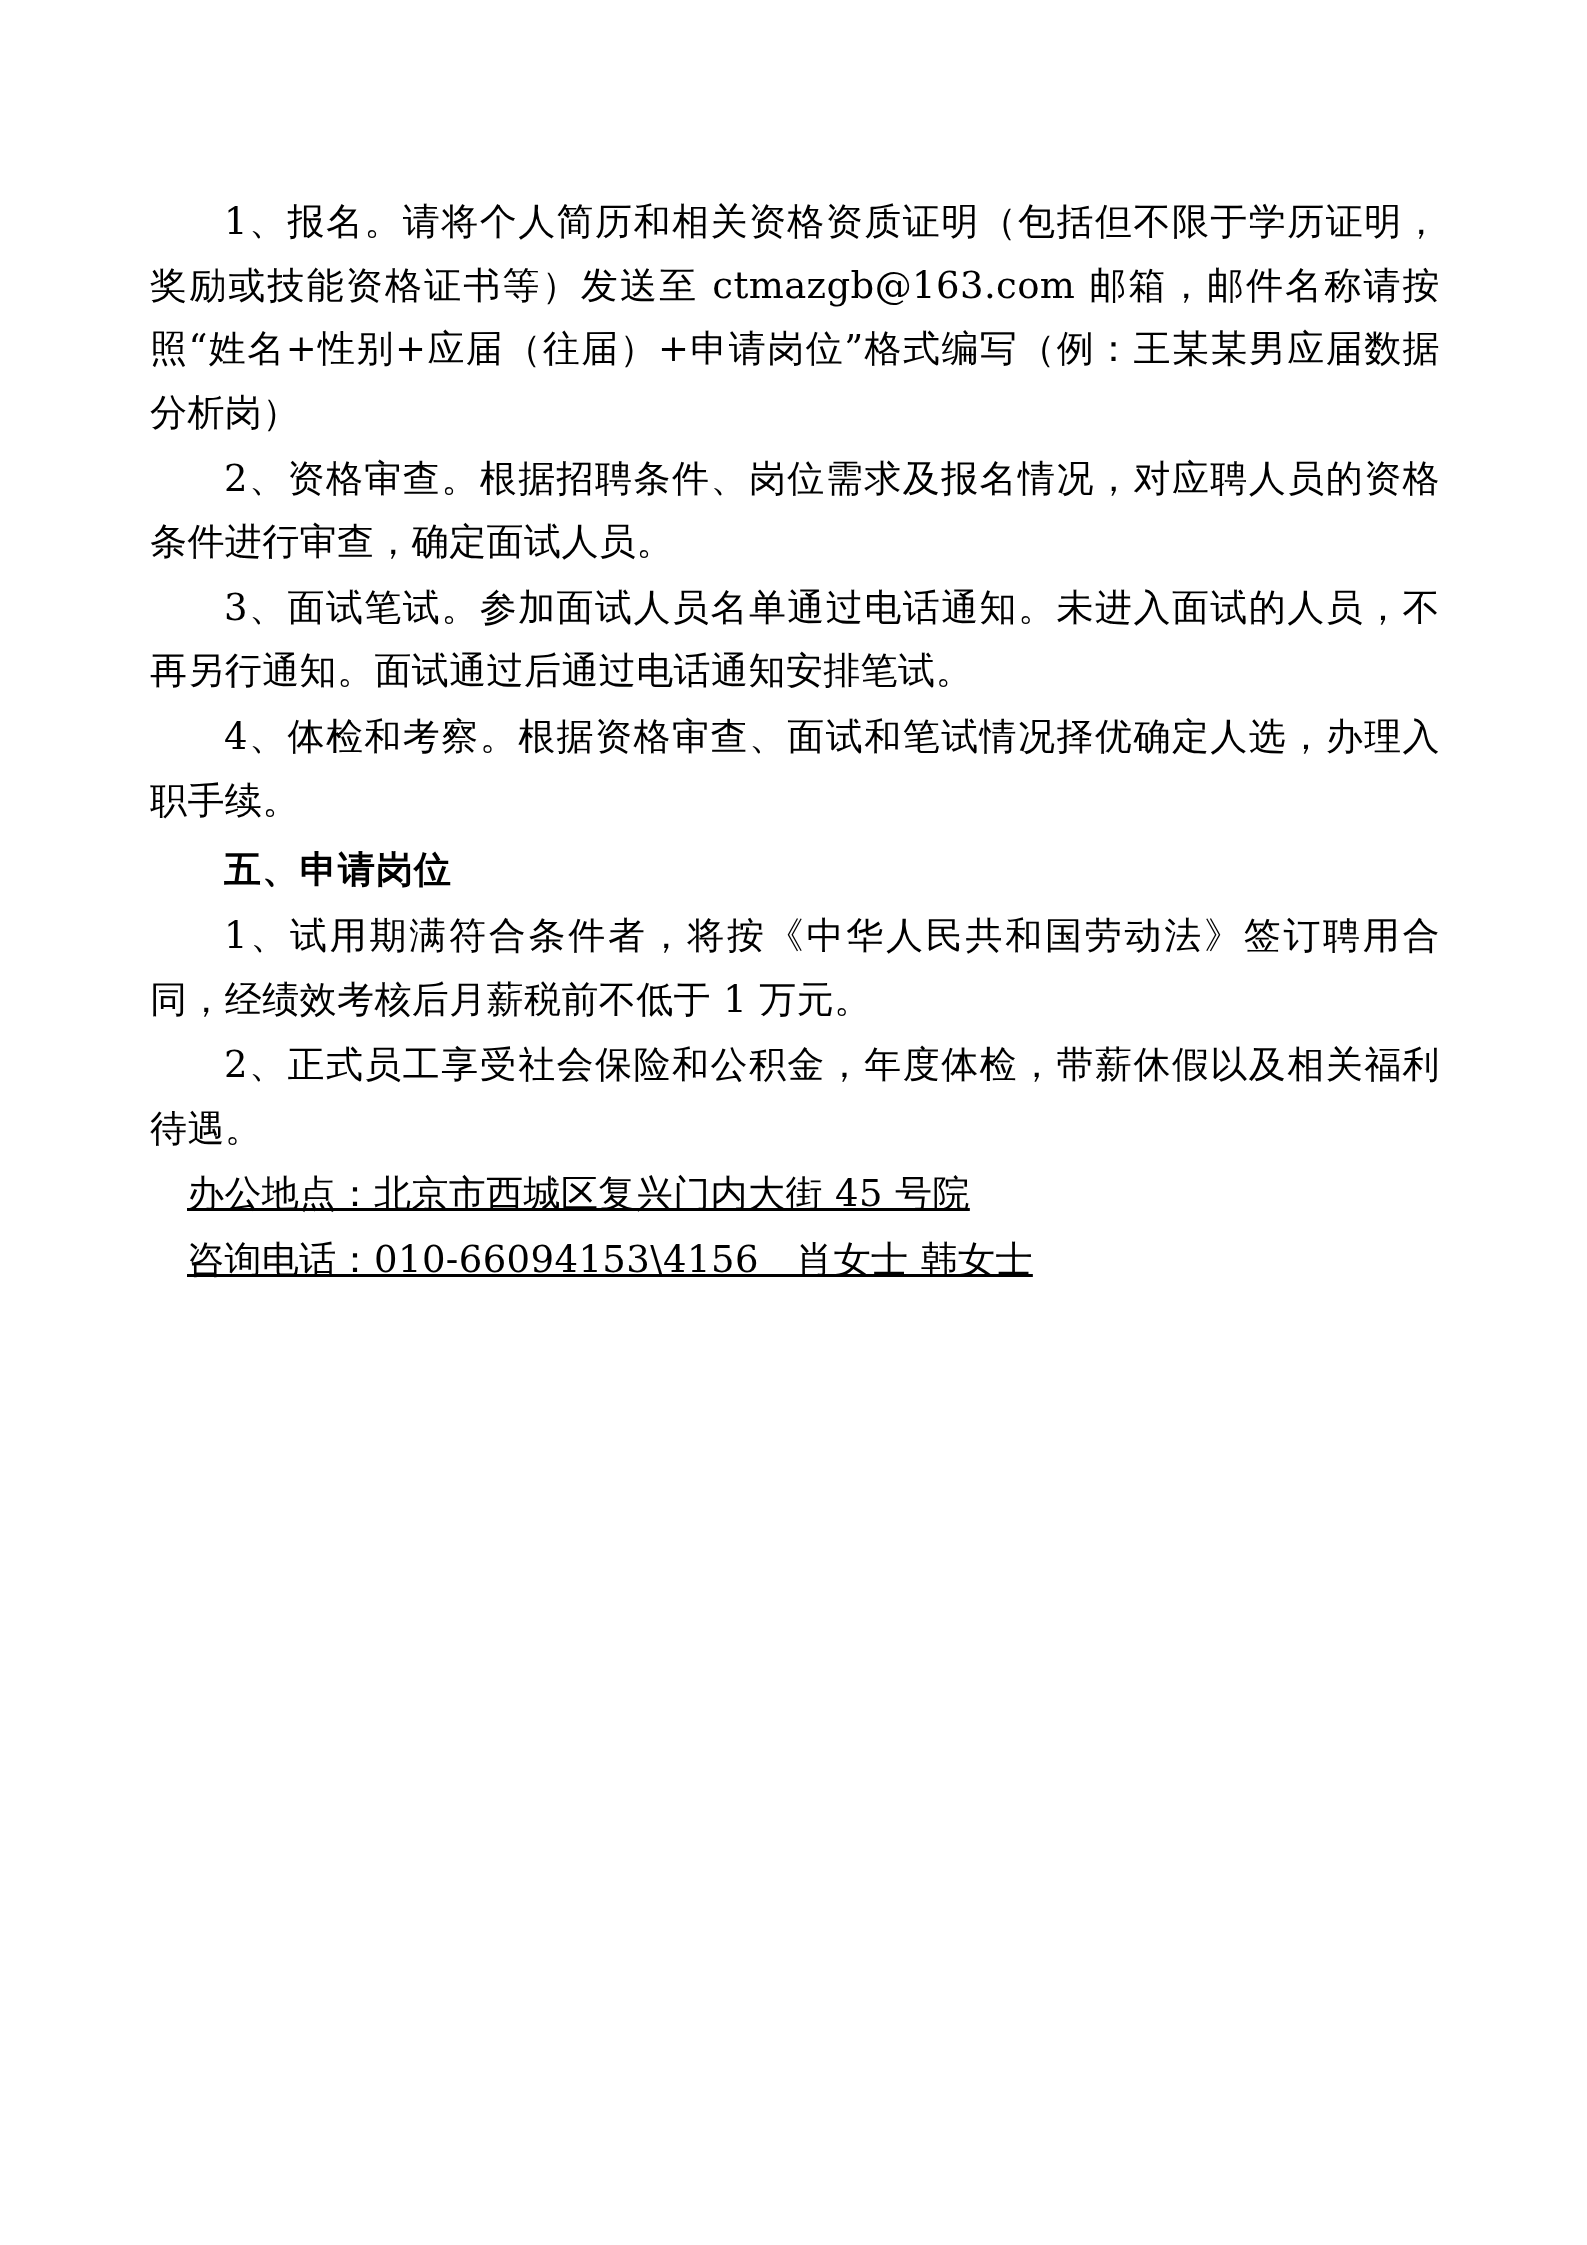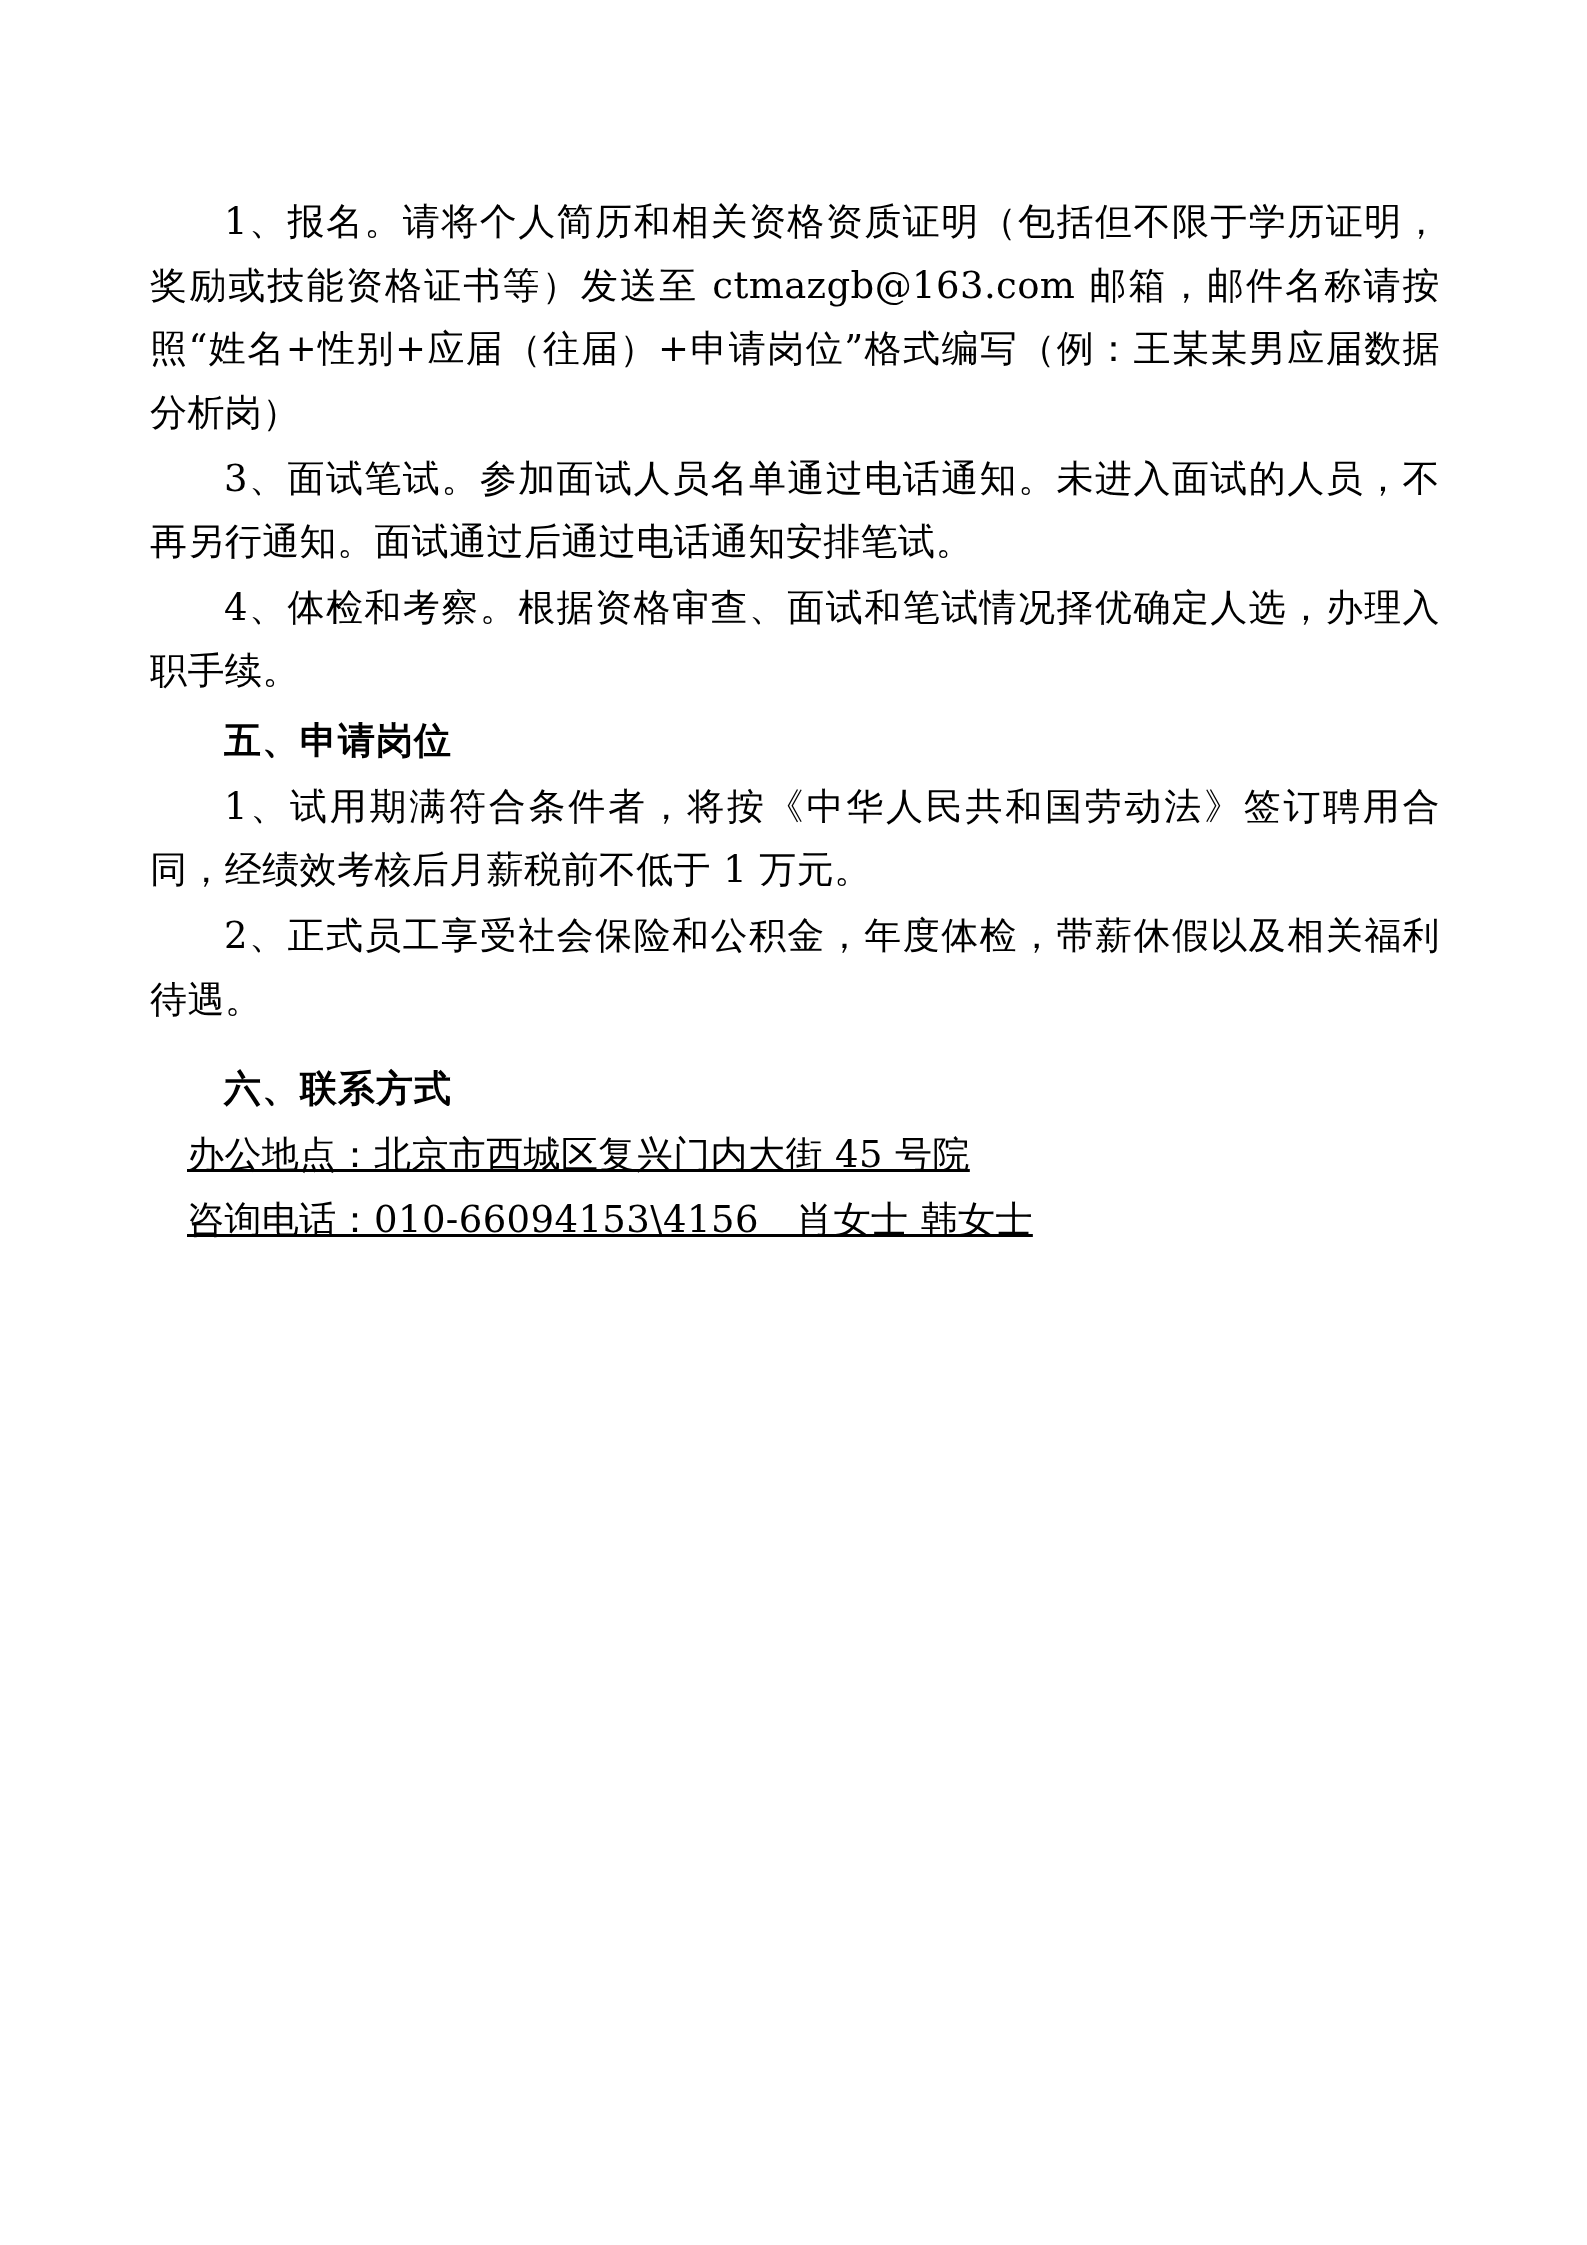--- a/index.html
+++ b/index.html
@@ -56,27 +56,27 @@
     text-decoration: underline;
   }
 </style>
 </head>
 <body>
 
 <div class="page">
   <div class="doc-body">
 
     <p class="para">1、报名。请将个人简历和相关资格资质证明（包括但不限于学历证明，奖励或技能资格证书等）发送至 ctmazgb@163.com 邮箱，邮件名称请按照“姓名+性别+应届（往届）+申请岗位”格式编写（例：王某某男应届数据分析岗）</p>
+    <p class="para">2、资格审查。根据招聘条件、岗位需求及报名情况，对应聘人员的资格条件进行审查，确定面试人员。</p>
     <p class="para">3、面试笔试。参加面试人员名单通过电话通知。未进入面试的人员，不再另行通知。面试通过后通过电话通知安排笔试。</p>
     <p class="para">4、体检和考察。根据资格审查、面试和笔试情况择优确定人选，办理入职手续。</p>
 
     <p class="heading">五、申请岗位</p>
 
     <p class="para">1、试用期满符合条件者，将按《中华人民共和国劳动法》签订聘用合同，经绩效考核后月薪税前不低于 1 万元。</p>
     <p class="para">2、正式员工享受社会保险和公积金，年度体检，带薪休假以及相关福利待遇。</p>
 
-    <p class="heading heading-spaced">六、联系方式</p>
 
     <p class="contact-line">办公地点：北京市西城区复兴门内大街 45 号院</p>
     <p class="contact-line">咨询电话：010-66094153\4156　肖女士 韩女士</p>
 
   </div>
 </div>
 
 </body></html>

